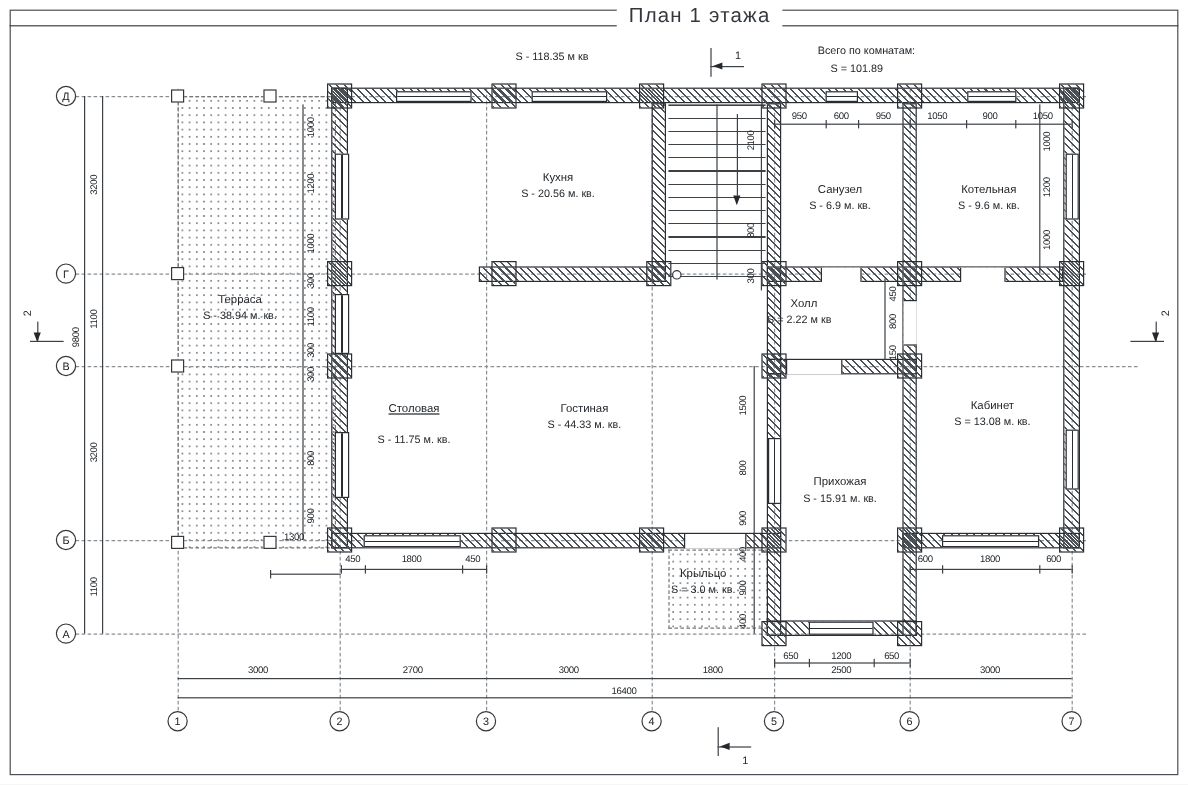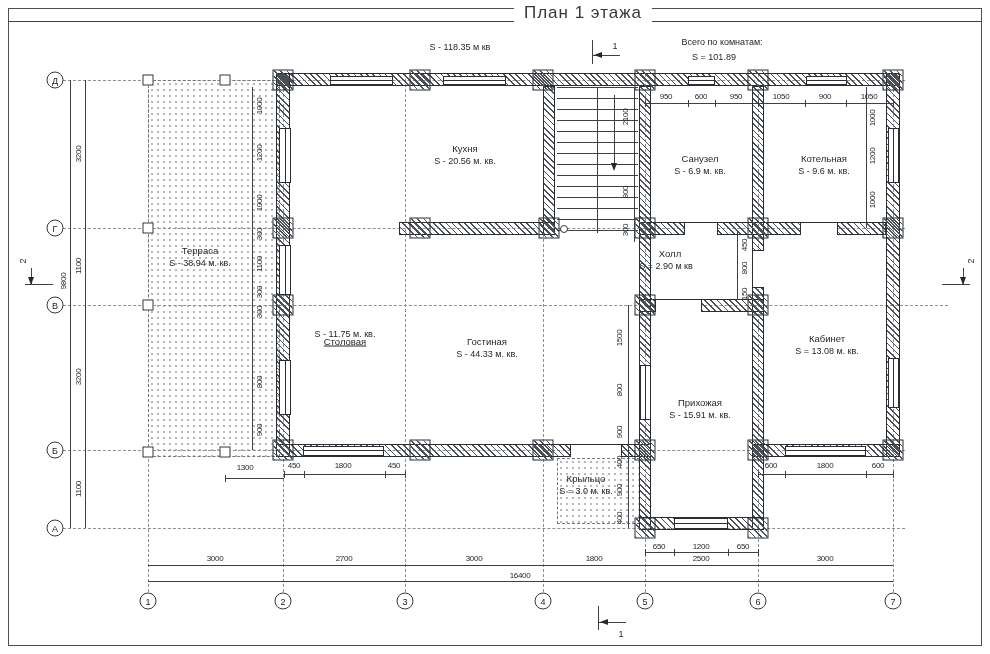--- a/index.html
+++ b/index.html
@@ -175,21 +175,21 @@
   <div class="tick" style="left:728px;top:549px;"></div>
   <div class="tick" style="left:758px;top:549px;"></div>
 
   <span class="dl" style="left:666px;top:97px;">950</span>
   <span class="dl" style="left:701px;top:97px;">600</span>
   <span class="dl" style="left:736px;top:97px;">950</span>
   <span class="dl" style="left:781px;top:97px;">1050</span>
   <span class="dl" style="left:825px;top:97px;">900</span>
   <span class="dl" style="left:869px;top:97px;">1050</span>
 
-  <span class="dl" style="left:245px;top:468px;">1300</span>
+  <span class="dl" style="left:245px;top:448px;">1300</span>
   <span class="dl" style="left:294px;top:466px;">450</span>
   <span class="dl" style="left:343px;top:466px;">1800</span>
   <span class="dl" style="left:394px;top:466px;">450</span>
   <span class="dl" style="left:771px;top:466px;">600</span>
   <span class="dl" style="left:825px;top:466px;">1800</span>
   <span class="dl" style="left:878px;top:466px;">600</span>
   <span class="dl" style="left:659px;top:547px;">650</span>
   <span class="dl" style="left:701px;top:547px;">1200</span>
   <span class="dl" style="left:743px;top:547px;">650</span>
 
@@ -238,23 +238,23 @@
 
   <span class="room-name" style="left:200px;top:250px;">Терраса</span>
   <span class="room-area" style="left:200px;top:263px;">S  -  38.94 м. кв.</span>
   <span class="room-name" style="left:465px;top:148px;">Кухня</span>
   <span class="room-area" style="left:465px;top:161px;">S  -  20.56 м. кв.</span>
   <span class="room-name" style="left:700px;top:158px;">Санузел</span>
   <span class="room-area" style="left:700px;top:171px;">S  -  6.9 м. кв.</span>
   <span class="room-name" style="left:824px;top:158px;">Котельная</span>
   <span class="room-area" style="left:824px;top:171px;">S  -  9.6 м. кв.</span>
   <span class="room-name" style="left:670px;top:253px;">Холл</span>
-  <span class="room-area" style="left:666px;top:266px;">S  =  2.90 м кв</span>
+  <span class="room-area" style="left:666px;top:266px;">S  =  2.22 м кв</span>
   <span class="room-name" style="left:345px;top:341px;text-decoration:underline;">Столовая</span>
-  <span class="room-area" style="left:345px;top:334px;">S  -  11.75 м. кв.</span>
+  <span class="room-area" style="left:345px;top:366px;">S  -  11.75 м. кв.</span>
   <span class="room-name" style="left:487px;top:341px;">Гостиная</span>
   <span class="room-area" style="left:487px;top:354px;">S  -  44.33 м. кв.</span>
   <span class="room-name" style="left:700px;top:402px;">Прихожая</span>
   <span class="room-area" style="left:700px;top:415px;">S  -  15.91 м. кв.</span>
   <span class="room-name" style="left:827px;top:338px;">Кабинет</span>
   <span class="room-area" style="left:827px;top:351px;">S  =  13.08 м. кв.</span>
   <span class="room-name" style="left:586px;top:478px;">Крыльцо</span>
   <span class="room-area" style="left:586px;top:491px;">S  =  3.0 м. кв.</span>
 
   <div class="bubble" style="left:148px;top:601px;">1</div>

